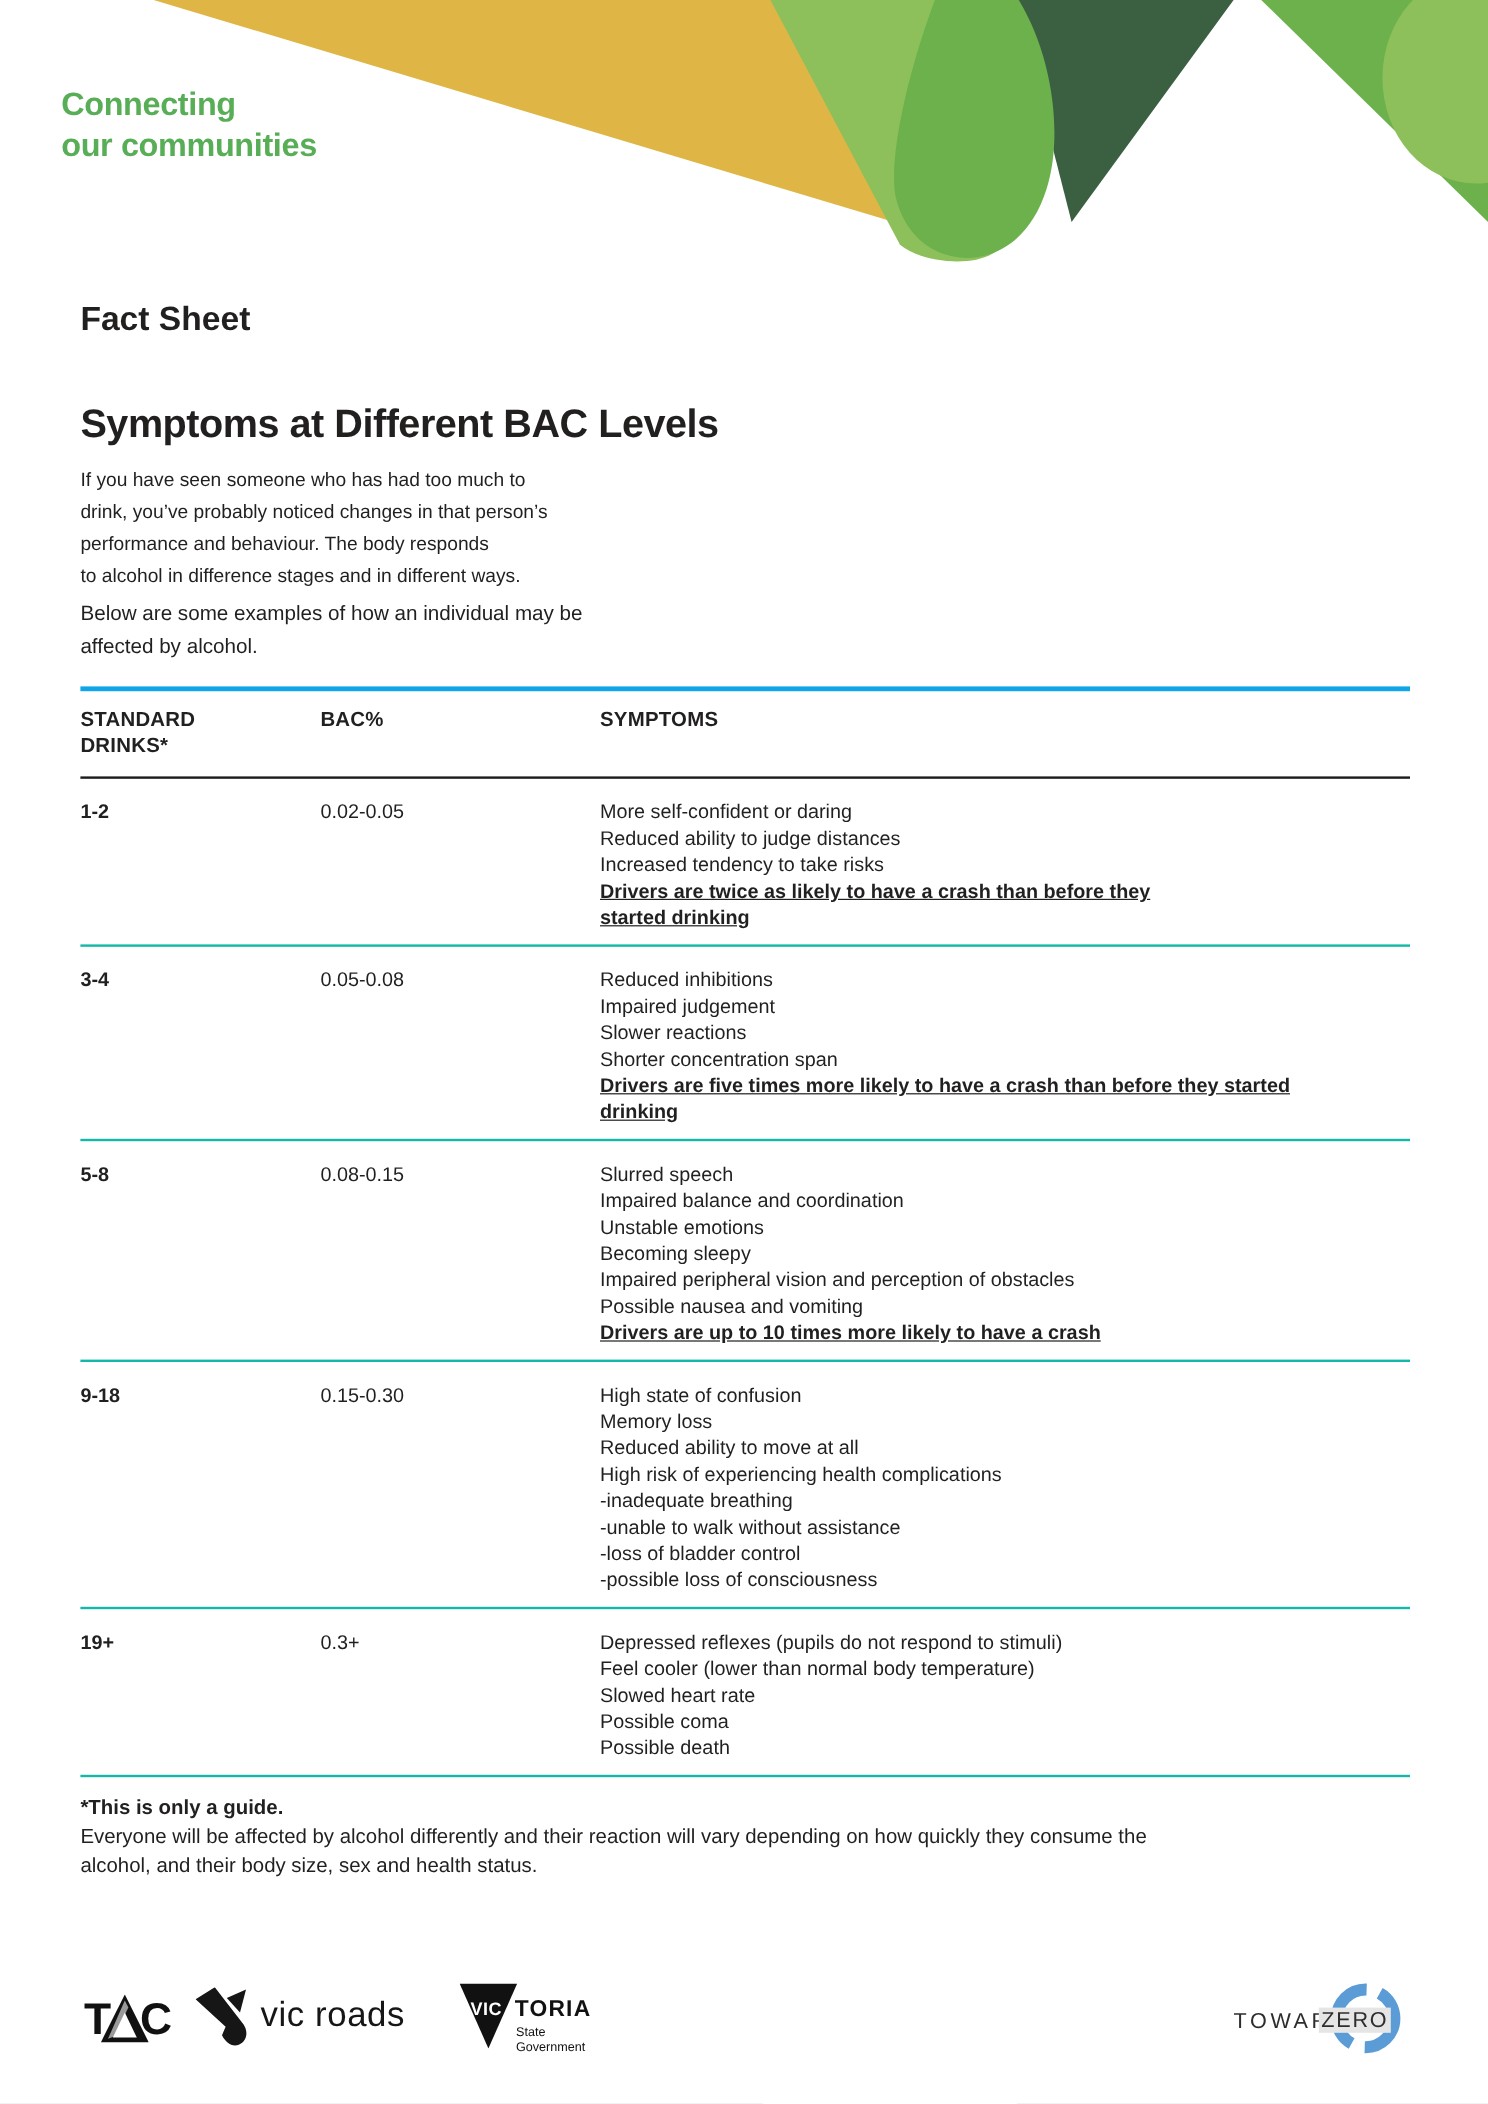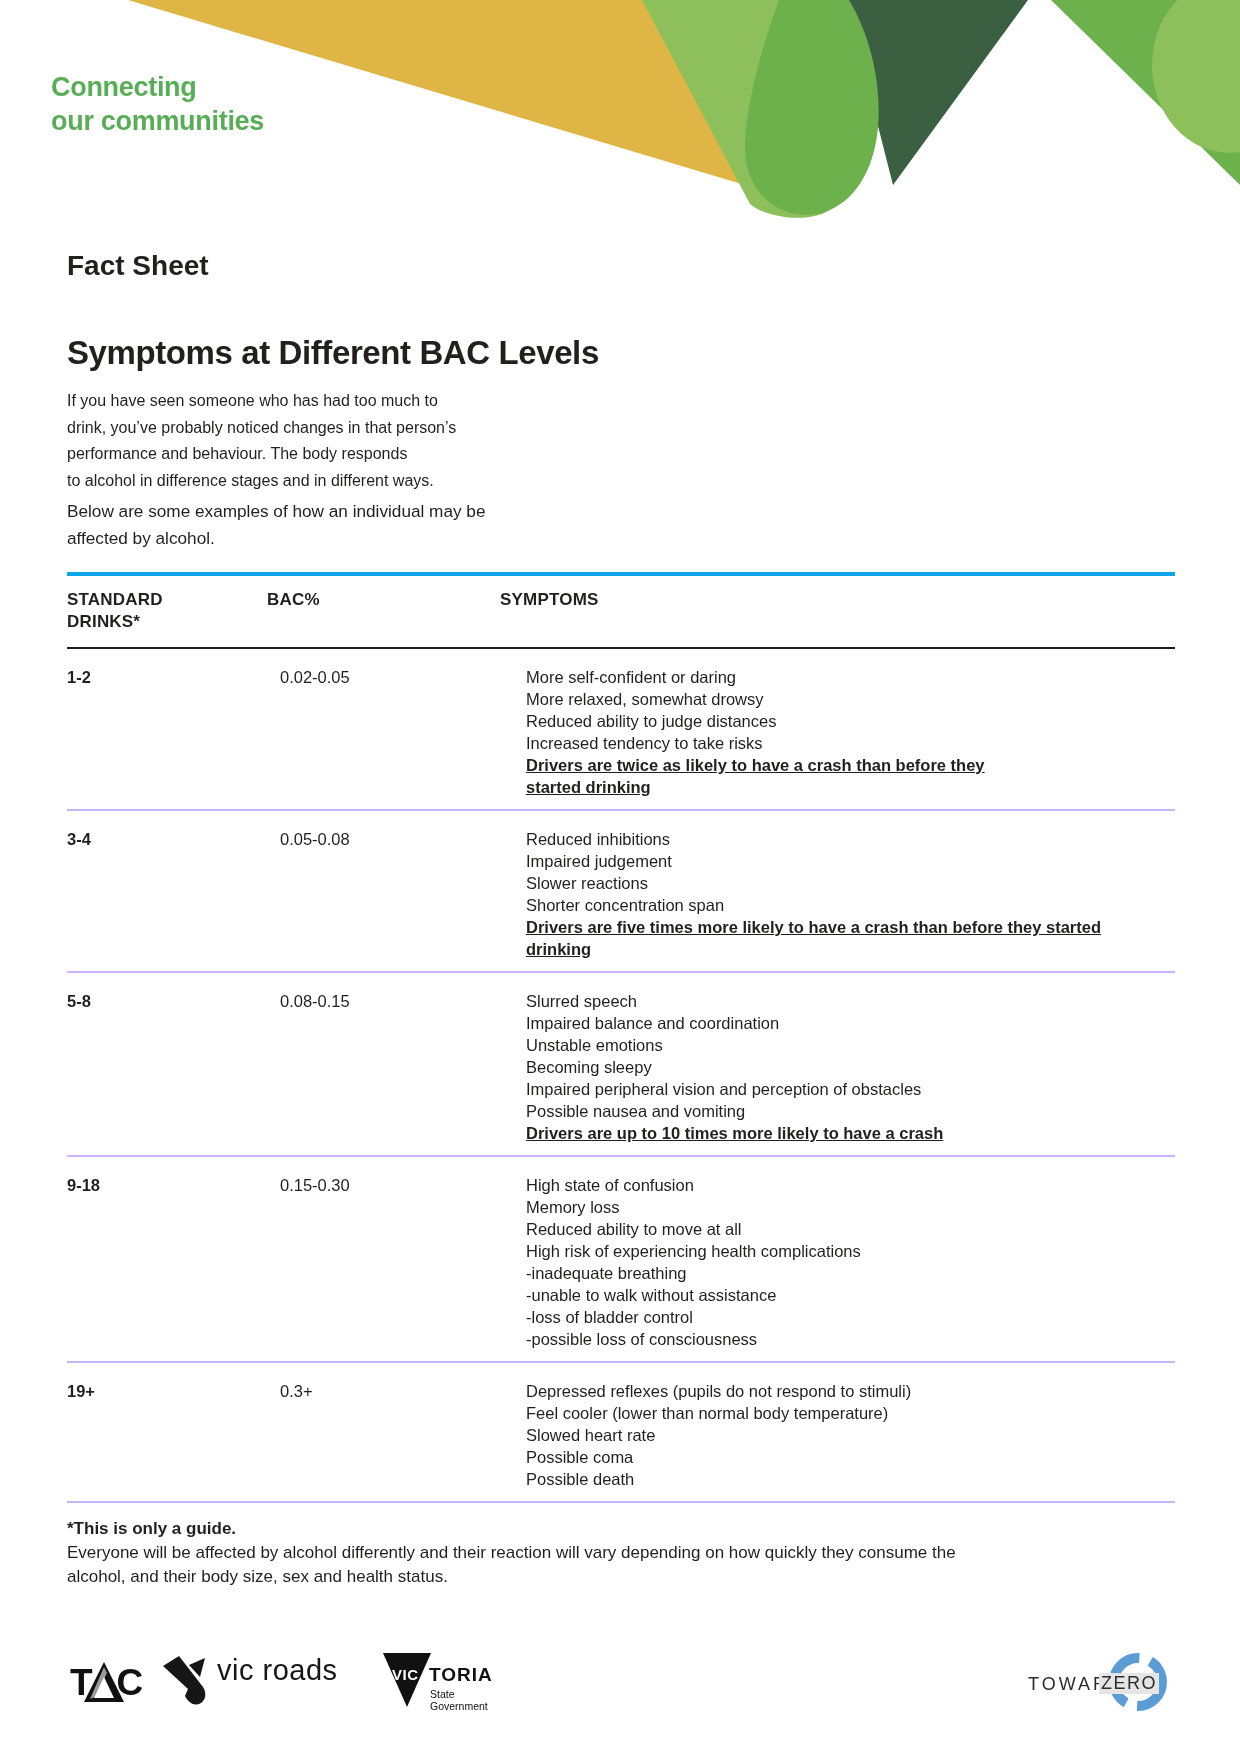--- a/index.html
+++ b/index.html
@@ -22,35 +22,35 @@
   
   .table-wrap{position:absolute;left:67px;top:572px;width:1108px;}
   .thead{
     display:grid;grid-template-columns:200px 233px 1fr;
     border-top:4px solid #0ea5e9;border-bottom:2px solid #1c1c1c;
     padding:13px 0 14px 0;
     font-size:17px;font-weight:bold;line-height:22px;letter-spacing:0.2px;
   }
   .trow{
     display:grid;grid-template-columns:200px 233px 1fr;
-    border-bottom:2px solid #c4b5fd;
+    border-bottom:2px solid #14b8a6;
     padding:17px 0 11px 0;
-    font-size:16.5px;line-height:22px;gap:13px;
+    font-size:16.5px;line-height:22px;
   }
   .c-drinks{font-weight:bold;}
   .sline.b{font-weight:bold;text-decoration:underline;}
   
   .footnote{margin-top:14px;font-size:17px;line-height:24px;}
   .footnote .fn-head{font-weight:bold;}
   
   .logo{position:absolute;}
   .tac-logo{left:70px;top:1662px;display:flex;align-items:flex-end;height:38px;}
   .tac-letter{font-size:37px;font-weight:bold;line-height:34px;letter-spacing:-2px;color:#111;}
   .tac-tri{margin:0 -7px;position:relative;top:2px;}
-  .vicroads-logo{left:163px;top:1656px;display:flex;align-items:flex-start;}
+  .vicroads-logo{left:163px;top:1656px;display:flex;align-items:center;}
   .vicroads-text{font-size:29px;color:#161616;margin-left:8px;letter-spacing:0.5px;position:relative;top:-2px;}
   .victoria-logo{left:383px;top:1653px;width:120px;height:58px;}
   .victoria-tri{position:absolute;left:0;top:0;}
   .victoria-vic{position:absolute;left:9px;top:13px;color:#fff;font-size:15px;font-weight:bold;letter-spacing:0.5px;}
   .victoria-toria{position:absolute;left:46px;top:11px;font-size:19px;font-weight:bold;letter-spacing:1px;color:#111;}
   .victoria-sub{position:absolute;left:47px;top:35px;font-size:10.5px;line-height:12px;color:#111;}
   .tz-logo{left:1028px;top:1652px;width:140px;height:62px;}
   .tz-towards{position:absolute;left:0;top:22px;font-size:18px;letter-spacing:3px;color:#2d2d2d;}
   .tz-ring{position:absolute;right:0;top:0;}
   .tz-zero{
@@ -84,21 +84,20 @@
       <div>STANDARD<br>DRINKS*</div>
       <div>BAC%</div>
       <div>SYMPTOMS</div>
     </div>
     <div id="table-body">
         <div class="trow">
           <div class="c-drinks">1-2</div>
           <div class="c-bac">0.02-0.05</div>
           <div class="c-sym">
             <div class="sline">More self-confident or daring</div>
-            <div class="sline">More relaxed, somewhat drowsy</div>
             <div class="sline">Reduced ability to judge distances</div>
             <div class="sline">Increased tendency to take risks</div>
             <div class="sline b">Drivers are twice as likely to have a crash than before they</div>
             <div class="sline b">started drinking</div>
           </div>
         </div>
         <div class="trow">
           <div class="c-drinks">3-4</div>
           <div class="c-bac">0.05-0.08</div>
           <div class="c-sym">

